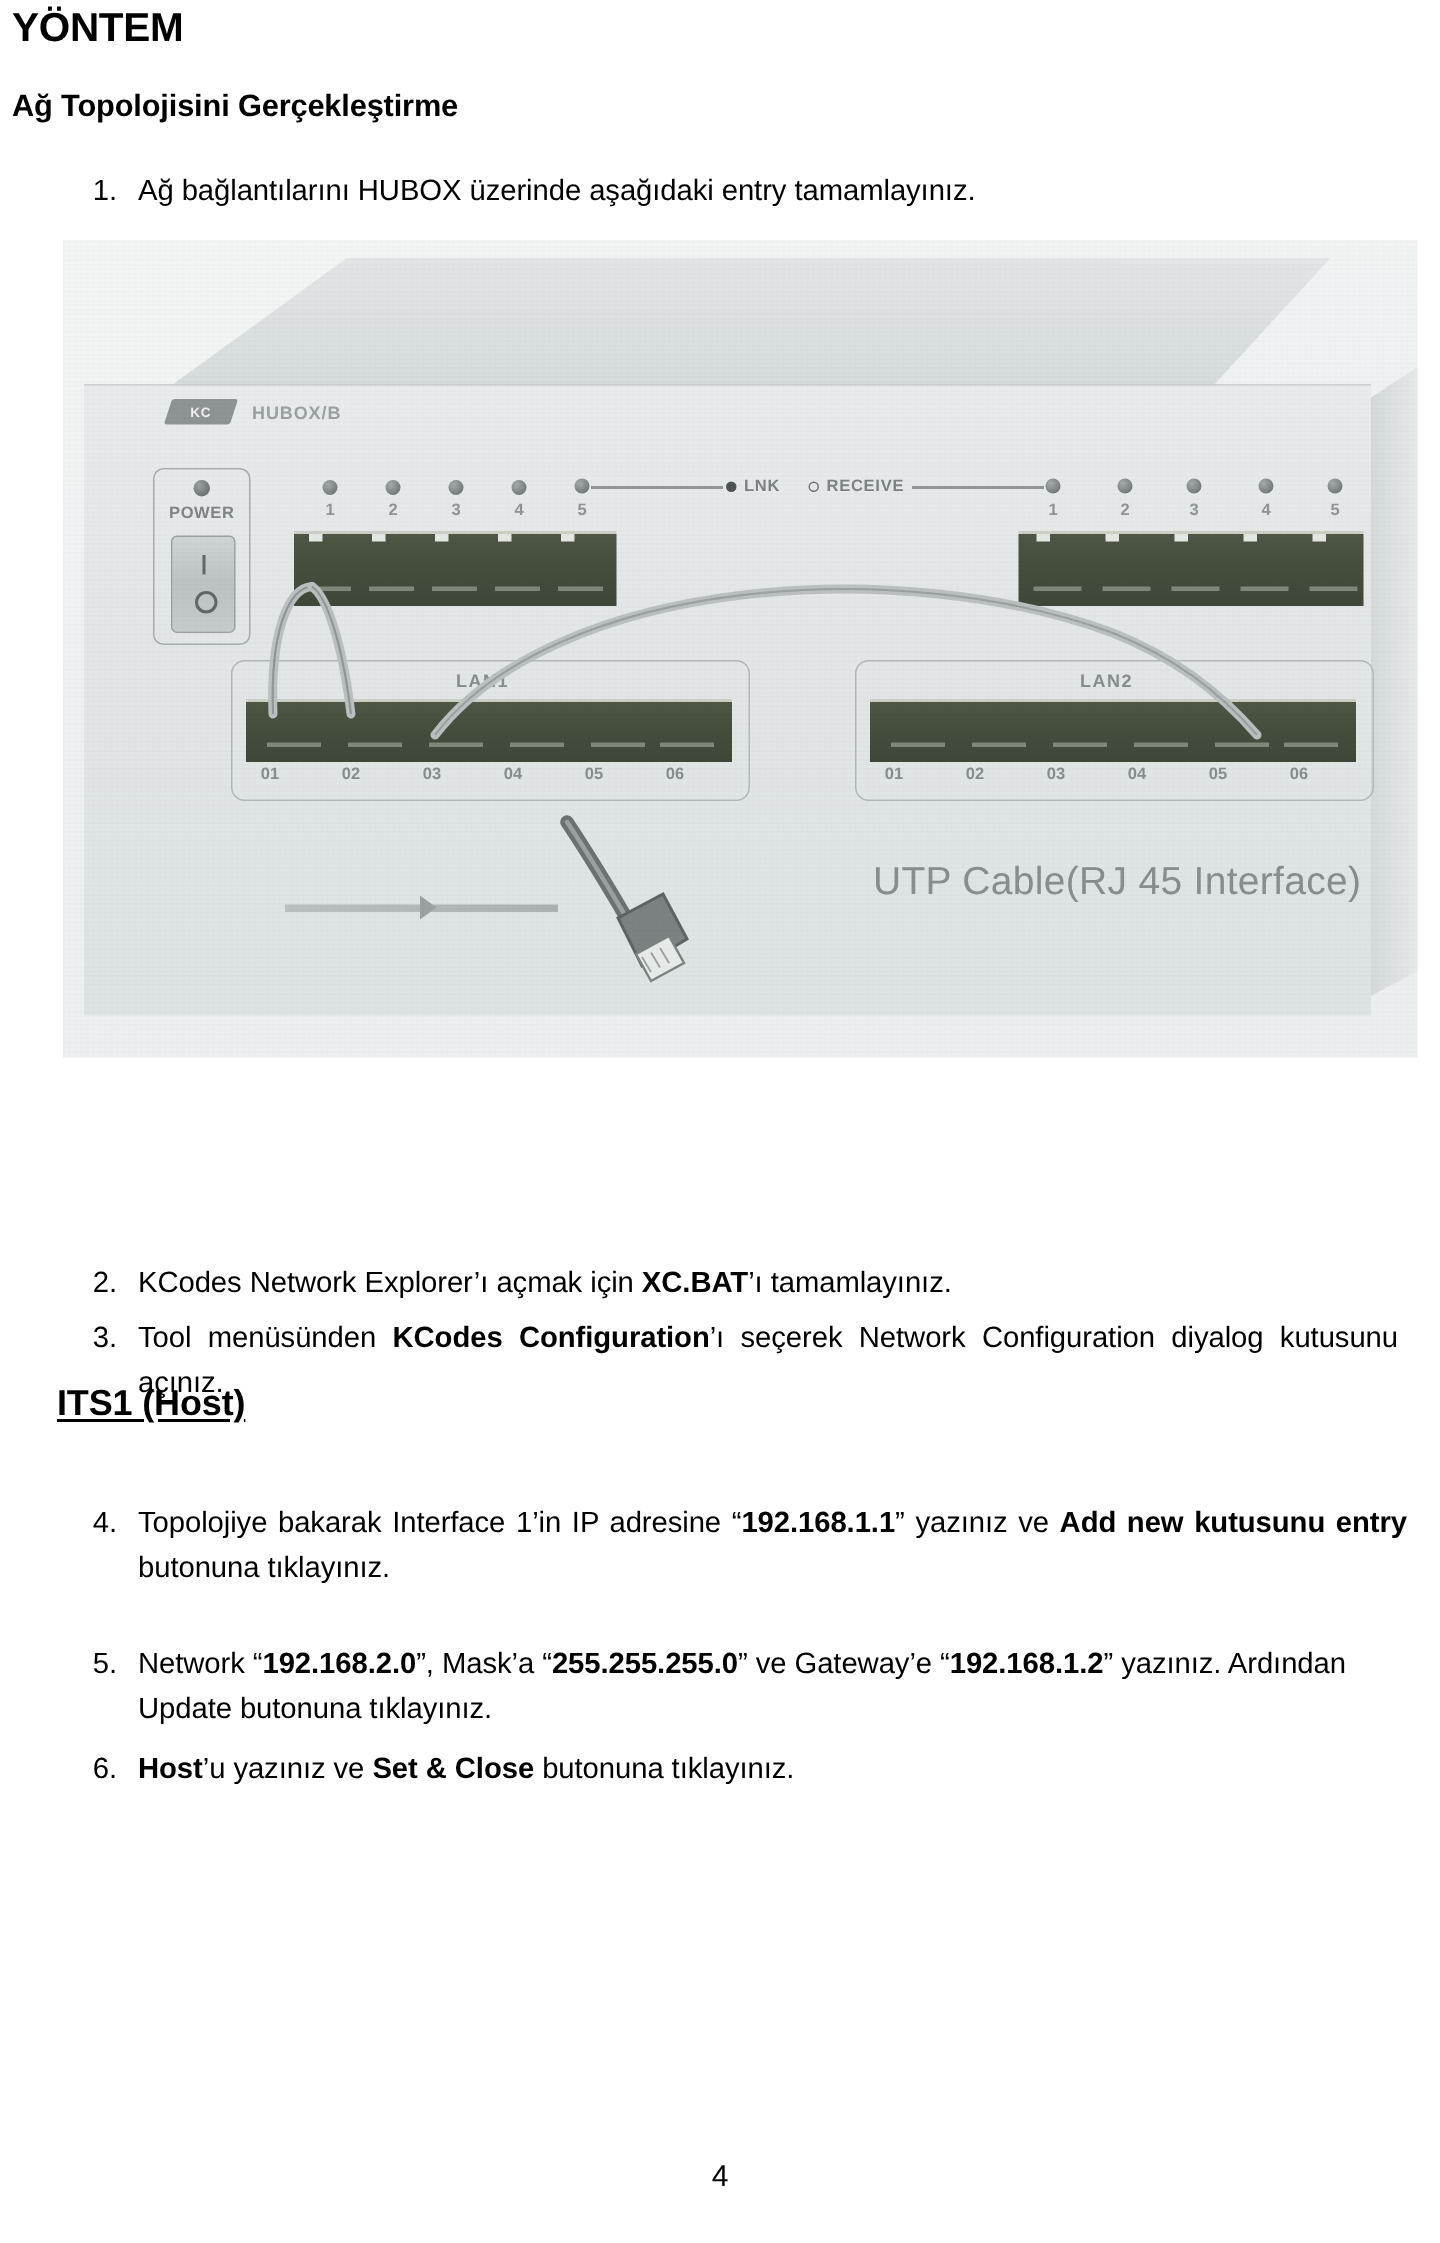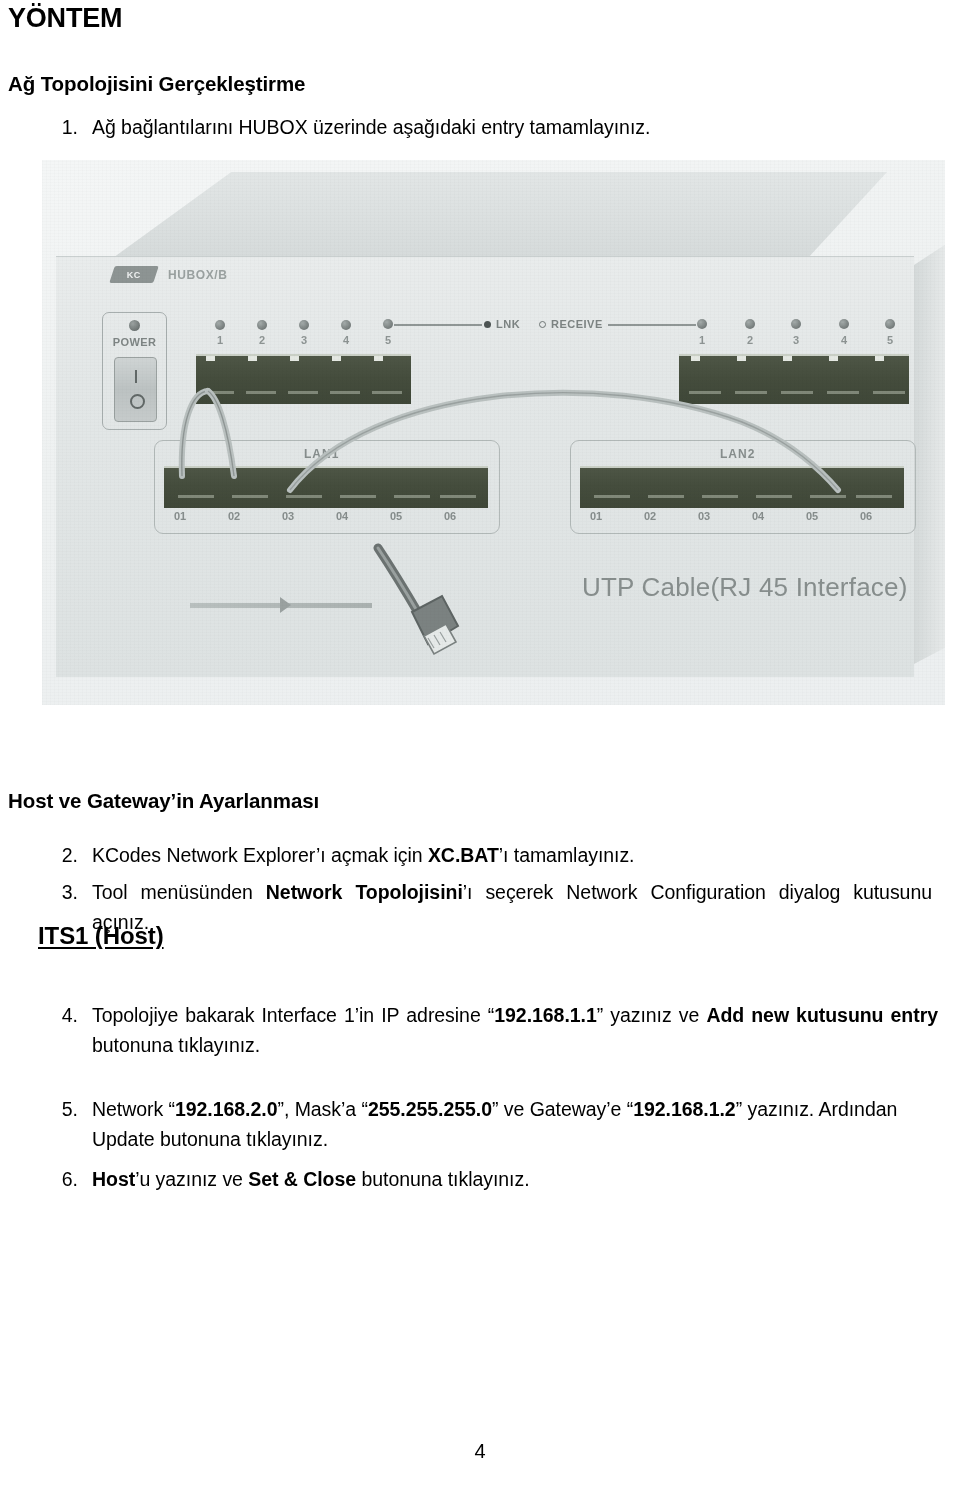--- a/index.html
+++ b/index.html
@@ -35,21 +35,21 @@
     line-height: 1.05;
   }
   .h-sub {
     position: absolute;
     left: 8px;
     font-size: 20.5px;
     font-weight: bold;
     letter-spacing: -0.1px;
     line-height: 1.05;
   }
-  .h-sub.s1 { top: 60px; margin-top: 13px; }
+  .h-sub.s1 { top: 60px; }
   .h-sub.s2 { top: 790px; }
 
   .h-underline {
     position: absolute;
     left: 38px;
     top: 922px;
     font-size: 24px;
     font-weight: bold;
     text-decoration: underline;
     text-underline-offset: 3px;
@@ -511,30 +511,29 @@
     <svg class="rj45" viewBox="0 0 96 120">
       <path d="M6 8 C 18 26 34 52 48 76" stroke="#6b7271" stroke-width="9" fill="none" stroke-linecap="round"></path>
       <path d="M6 8 C 18 26 34 52 48 76" stroke="#9aa1a0" stroke-width="3" fill="none" stroke-linecap="round"></path>
       <path d="M40 72 L 70 56 L 86 86 L 56 104 Z" fill="#7b8281" stroke="#5d6463" stroke-width="2"></path>
       <path d="M52 96 L 74 84 L 84 102 L 62 114 Z" fill="#e6eae9" stroke="#7b8281" stroke-width="1.6"></path>
       <path d="M56 98 L 62 108 M 62 95 L 68 105 M 68 92 L 74 102" stroke="#9aa1a0" stroke-width="1.2"></path>
     </svg>
     <div class="utp-caption">UTP Cable(RJ 45 Interface)</div>
   </div>
 
-  <div class="h-sub s2">Host ve Gateway’in Ayarlanması</div>
 
   <div class="li li-2">
     <span class="num">2.</span>
     <span class="body"><span>KCodes Network Explorer’ı açmak için </span><b>XC.BAT</b><span>’ı tamamlayınız.</span></span>
   </div>
 
   <div class="li li-3 just">
     <span class="num">3.</span>
-    <span class="body"><span>Tool menüsünden </span><b>Network Topolojisini</b><span>’ı seçerek Network Configuration diyalog kutusunu açınız.</span></span>
+    <span class="body"><span>Tool menüsünden </span><b>KCodes Configuration</b><span>’ı seçerek Network Configuration diyalog kutusunu açınız.</span></span>
   </div>
 
   <div class="h-underline">ITS1 (Host)</div>
 
   <div class="li li-4 just">
     <span class="num">4.</span>
     <span class="body"><span>Topolojiye bakarak Interface 1’in IP adresine “</span><b>192.168.1.1</b><span>” yazınız ve </span><b>Add new kutusunu entry</b><span> butonuna tıklayınız.</span></span>
   </div>
 
   <div class="li li-5">

